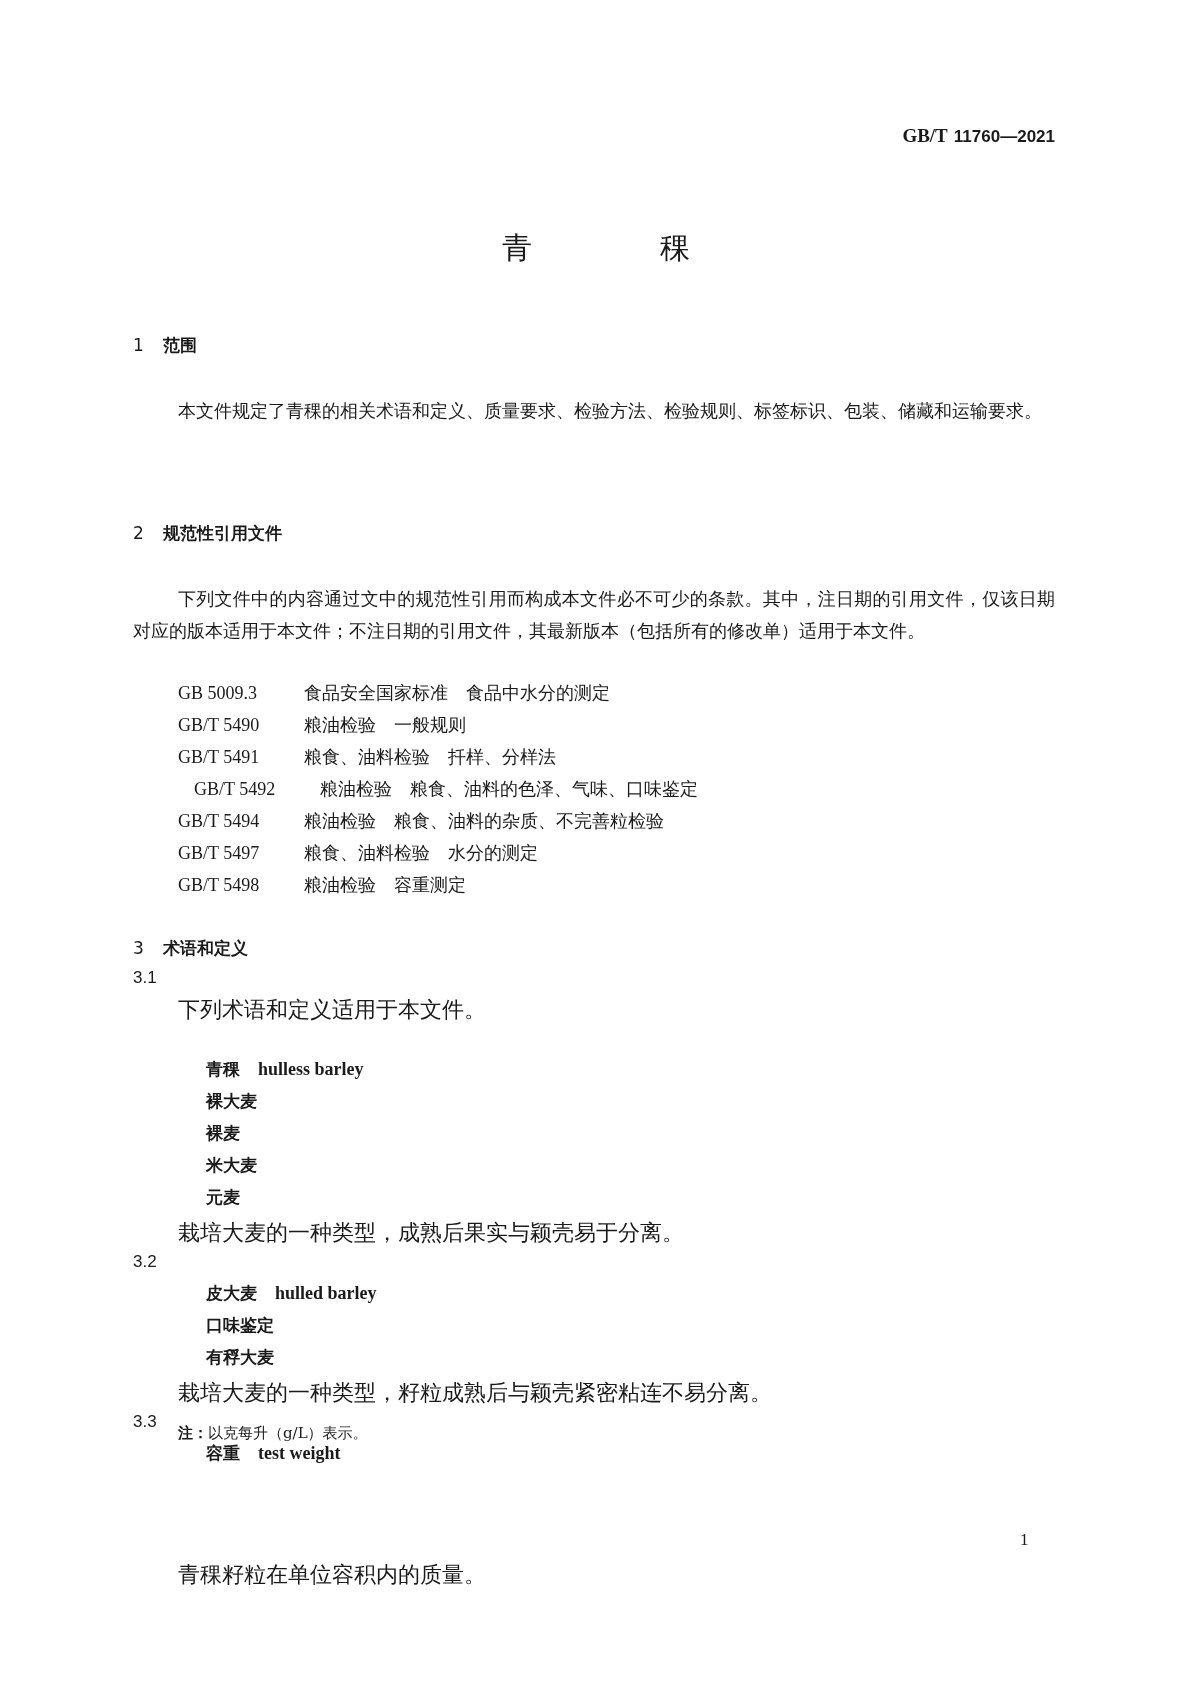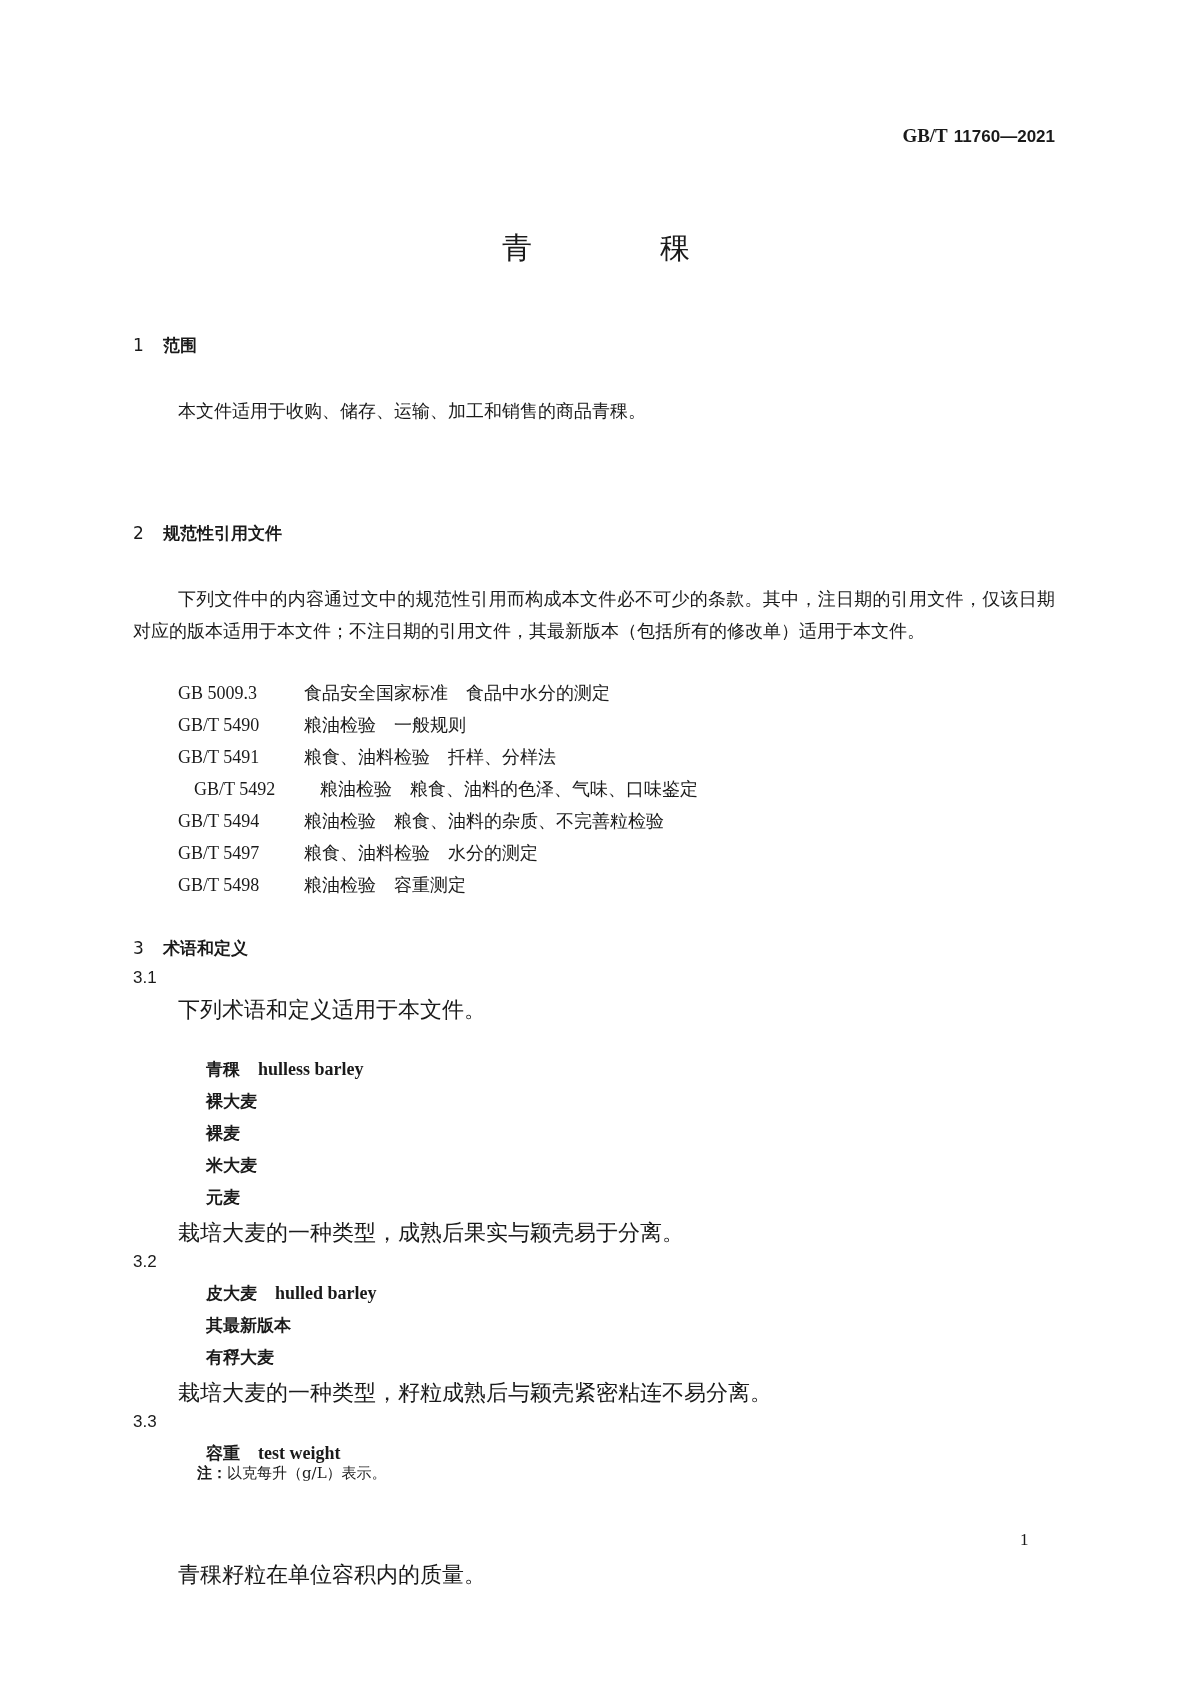--- a/index.html
+++ b/index.html
@@ -32,21 +32,21 @@
   <span class="code">GB/T</span>&nbsp;<span class="num">11760—2021</span>
 </div>
 
 <div class="abs title" style="left:502px;">青</div>
 <div class="abs title" style="left:660px;">稞</div>
 
 <div class="abs sec" style="top:334px;">
   <span class="n">1</span><span>范围</span>
 </div>
 <div class="abs body" style="top:395px;">
-  <p>本文件适用于收购、储存、运输、加工和销售的商品青稞。</p>
+  <p>本文件规定了青稞的相关术语和定义、质量要求、检验方法、检验规则、标签标识、包装、储藏和运输要求。</p>
 </div>
 
 <div class="abs sec" style="top:522px;">
   <span class="n">2</span><span>规范性引用文件</span>
 </div>
 <div class="abs body" style="top:583px;">
   <p>下列文件中的内容通过文中的规范性引用而构成本文件必不可少的条款。其中，注日期的引用文件，仅该日期对应的版本适用于本文件；不注日期的引用文件，其最新版本（包括所有的修改单）适用于本文件。</p>
 </div>
 
 <div class="abs ref" style="top:681px;">
@@ -83,26 +83,26 @@
 <div class="abs term" style="top:1090px;">裸大麦</div>
 <div class="abs term" style="top:1122px;">裸麦</div>
 <div class="abs term" style="top:1154px;">米大麦</div>
 <div class="abs term" style="top:1186px;">元麦</div>
 <div class="abs def" style="top:1218px;">栽培大麦的一种类型，成熟后果实与颖壳易于分离。</div>
 
 <div class="abs num" style="top:1252px;">3.2</div>
 <div class="abs term" style="top:1282px;">
   <span>皮大麦</span><span class="en">hulled barley</span>
 </div>
-<div class="abs term" style="top:1314px;">其最新版本</div>
+<div class="abs term" style="top:1314px;">口味鉴定</div>
 <div class="abs term" style="top:1346px;">有稃大麦</div>
 <div class="abs def" style="top:1378px;">栽培大麦的一种类型，籽粒成熟后与颖壳紧密粘连不易分离。</div>
 
 <div class="abs num" style="top:1412px;">3.3</div>
 <div class="abs term" style="top:1442px;">
   <span>容重</span><span class="en">test weight</span>
 </div>
 <div class="abs def" style="top:1560px;">青稞籽粒在单位容积内的质量。</div>
-<div class="abs note" style="top:1464px;margin-left:19px;">
+<div class="abs note" style="top:1424px;">
   <b>注：</b><span>以克每升（g/L）表示。</span>
 </div>
 
 <div class="abs pgno">1</div>
 
 </body></html>

